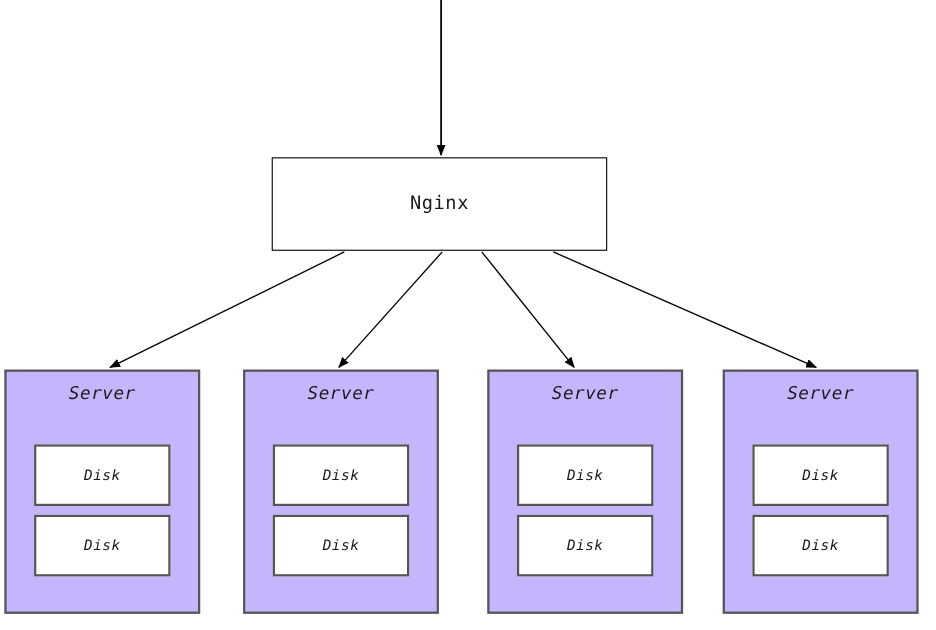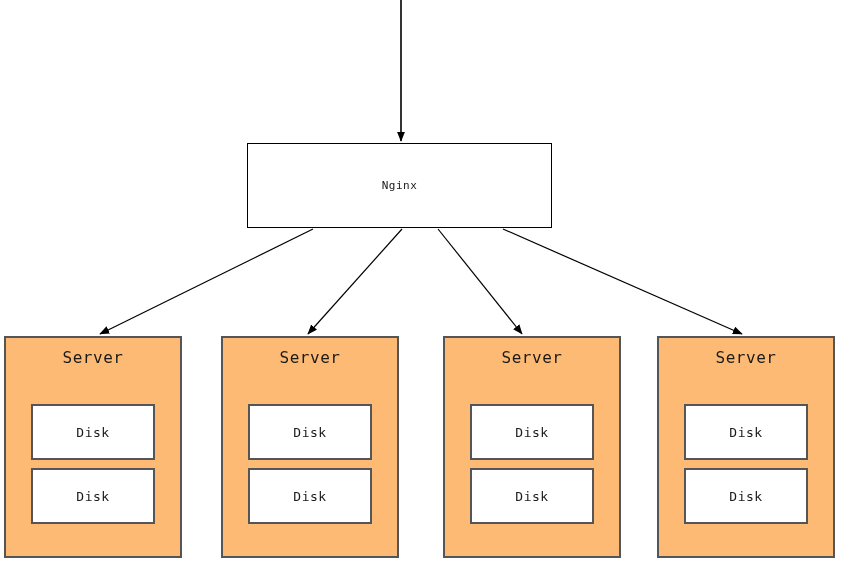--- a/index.html
+++ b/index.html
@@ -36,35 +36,36 @@
     width: 305px;
     height: 85px;
     box-sizing: border-box;
     background: #ffffff;
     border: 1px solid #000000;
     display: flex;
     align-items: center;
     justify-content: center;
   }
   .nginx-label {
-    font-size: 11px;
+    font-size: 17px;
     line-height: 1;
     color: #1a1a1a;
     letter-spacing: 0.5px;
   }
 
   
   .server-node {
     position: absolute;
     top: 336px;
     width: 178px;
     height: 222px;
     box-sizing: border-box;
-    background: #fdba74;
+    background: #c4b5fd;
     border: 2px solid #555555;
+    font-style: italic;
   }
   .server-node.s0 { left: 4px; }
   .server-node.s1 { left: 221px; }
   .server-node.s2 { left: 443px; }
   .server-node.s3 { left: 657px; }
 
   .server-label {
     position: absolute;
     top: 12px;
     left: 0;

